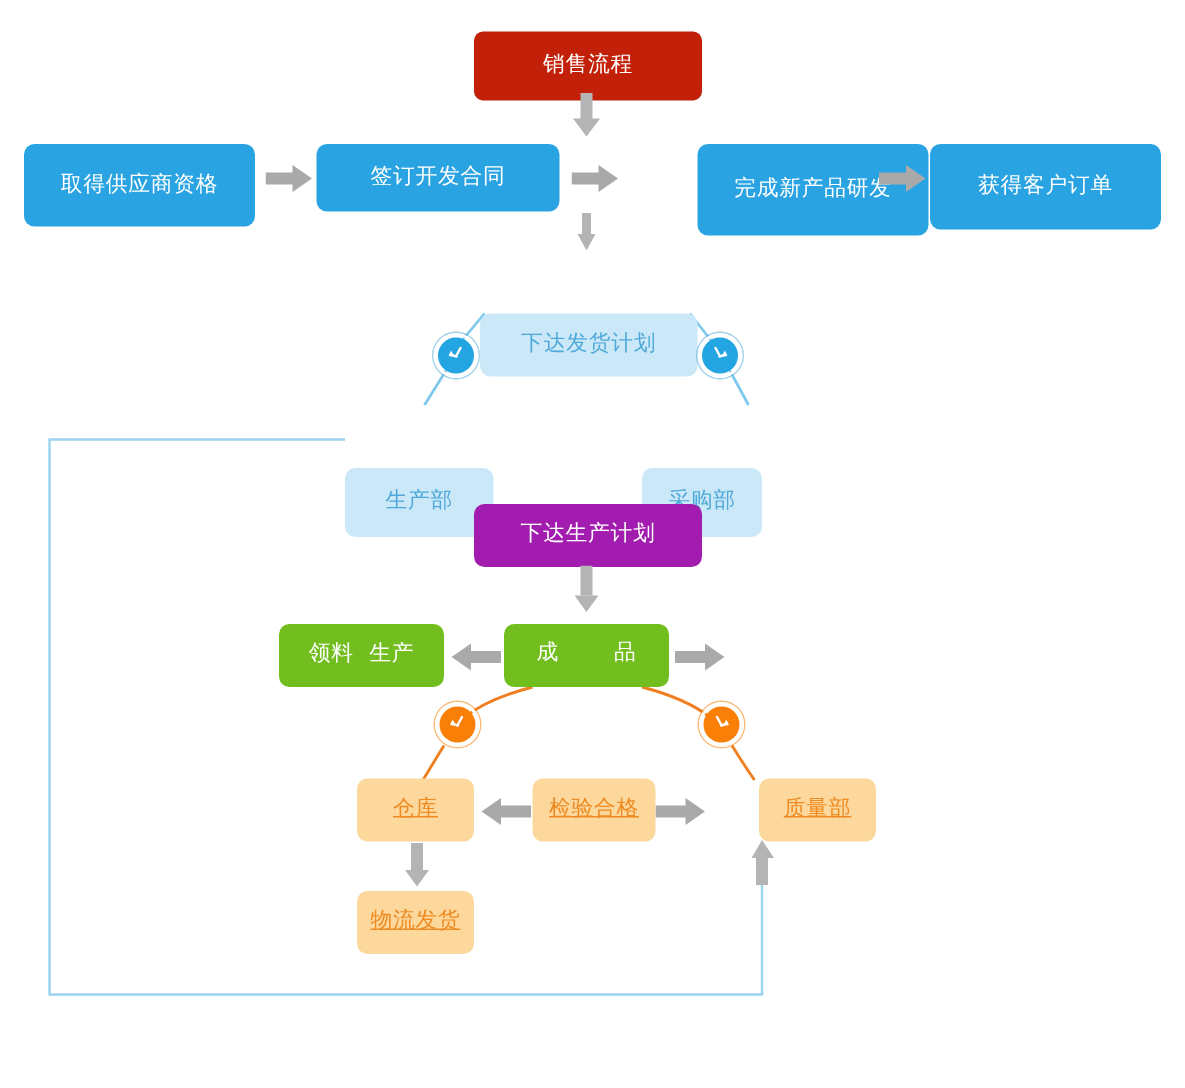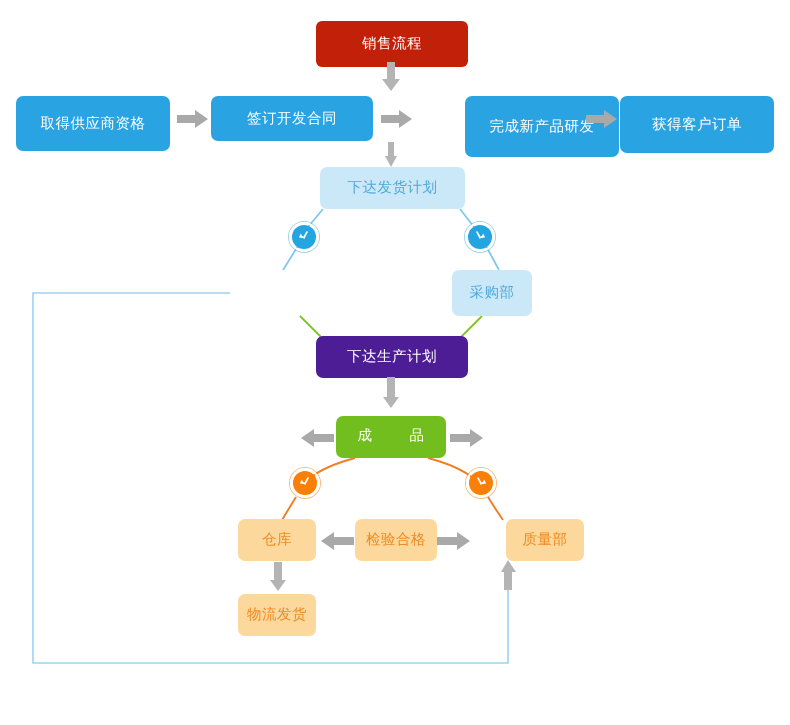--- a/index.html
+++ b/index.html
@@ -19,24 +19,24 @@
     box-sizing:border-box;
     font-size:14.5px;
     letter-spacing:.5px;
     text-align:center;
     line-height:1.2;
     white-space:pre;
     z-index:3;
   }
   .n-red{background:#c32009;color:#ffffff;border-radius:6px;}
   .n-blue{background:#29a3e2;color:#ffffff;}
-  .n-lblue{background:#cbe8f9;color:#4fa9d8;}
-  .n-orange{background:#4c1d95;color:#ffffff;}
+  .n-lblue{background:#cbe8f9;color:#4fa9d8;margin-top:42px;}
+  .n-orange{background:#a21caf;color:#ffffff;}
   .n-green{background:#72be1e;color:#ffffff;}
-  .n-tan{background:#fcd89c;color:#ee8b22;}
+  .n-tan{background:#fcd89c;color:#ee8b22;text-decoration:underline;}
 
   .badge{
     position:absolute;
     width:30px;height:30px;
     border-radius:50%;
     box-sizing:border-box;
     display:flex;align-items:center;justify-content:center;
     z-index:6;
   }
   .badge .ring{
@@ -145,28 +145,34 @@
     <span>完成新产品研发</span>
   </div>
   <div class="node n-blue" style="left:620px;top:96px;width:154px;height:57px;">
     <span>获得客户订单</span>
   </div>
 
   <div class="node n-lblue" style="left:320px;top:167px;width:145px;height:42px;">
     <span>下达发货计划</span>
   </div>
 
-  <div class="node n-lblue" style="left:452px;top:270px;width:80px;height:46px;">
+  <div class="node n-lblue" style="left:230px;top:270px;width:99px;height:46px;">
+    <span>生产部</span>
+  </div>
+  <div class="node n-lblue" style="left:428px;top:270px;width:80px;height:46px;">
     <span>采购部</span>
   </div>
 
   <div class="node n-orange" style="left:316px;top:336px;width:152px;height:42px;">
     <span>下达生产计划</span>
   </div>
 
+  <div class="node n-green" style="left:186px;top:416px;width:110px;height:42px;">
+    <span>领料  生产</span>
+  </div>
   <div class="node n-green" style="left:336px;top:416px;width:110px;height:42px;font-family:Liberation Mono, monospace;">
     <span>成    品</span>
   </div>
 
   <div class="node n-tan" style="left:238px;top:519px;width:78px;height:42px;">
     <span>仓库</span>
   </div>
   <div class="node n-tan" style="left:355px;top:519px;width:82px;height:42px;">
     <span>检验合格</span>
   </div>

